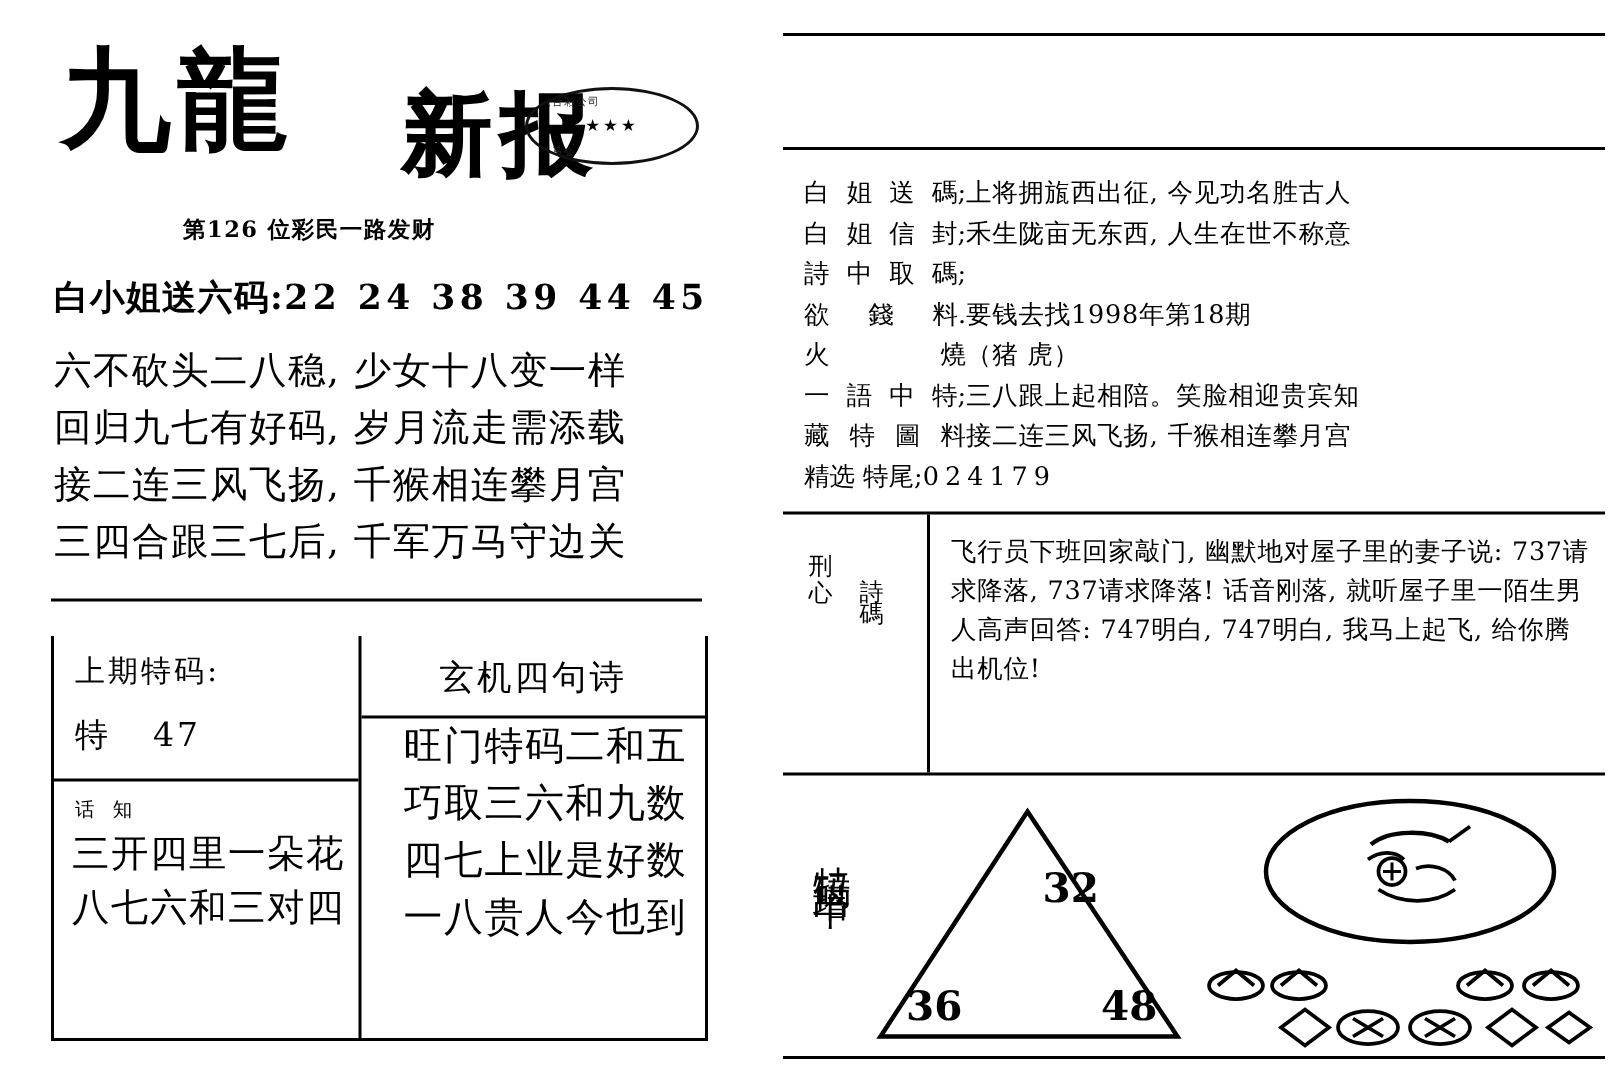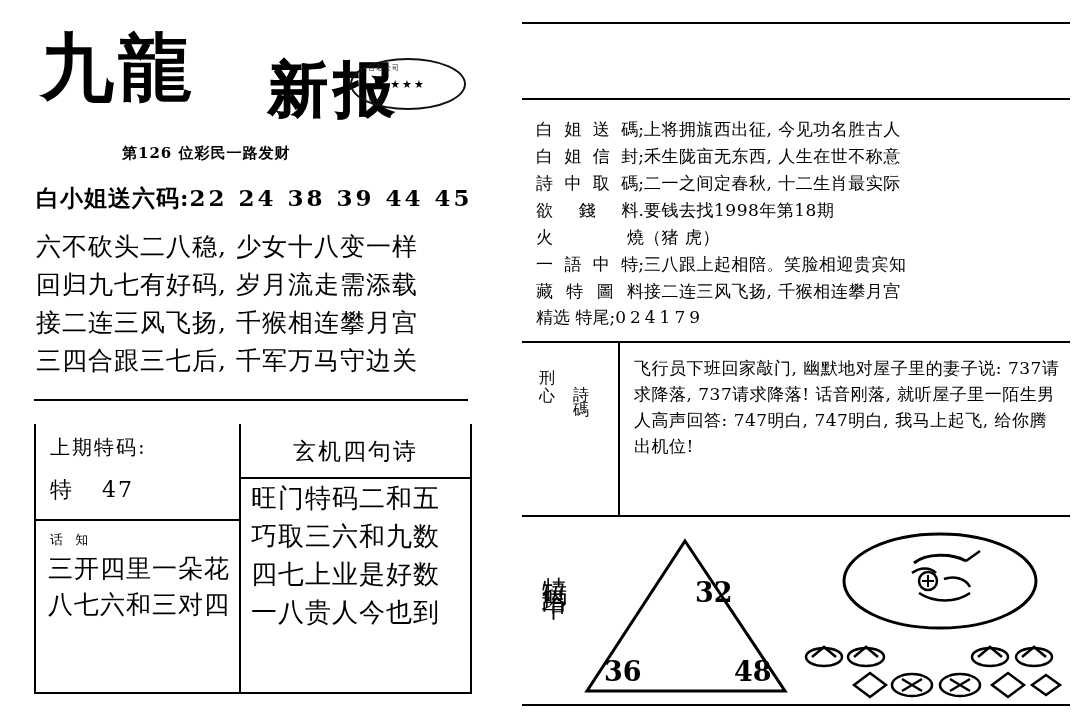--- a/index.html
+++ b/index.html
@@ -176,21 +176,21 @@
     letter-spacing: 2px;
     text-align: center;
     padding-top: 12px;
     padding-bottom: 10px;
   }
   .lt-4 div {
     font-family: "DejaVu Serif", "Liberation Serif", serif;
     font-size: 26px;
     line-height: 38px;
     letter-spacing: 1px;
-    padding-left: 10px;
+    padding-left: 28px;
     white-space: nowrap;
   }
 
   
   .r-rule {
     position: absolute;
     left: 10px;
     width: 548px;
     border-top: 2px solid #000;
   }
@@ -402,21 +402,20 @@
         </span>
         <span class="r-text">禾生陇亩无东西, 人生在世不称意</span>
       </div>
       <div class="r-row">
         <span class="r-label">
           <span>詩</span>
             <span>中</span>
             <span>取</span>
             <span>碼;</span>
         </span>
-        <span class="r-text">二一之间定春秋, 十二生肖最实际</span>
       </div>
       <div class="r-row">
         <span class="r-label">
           <span>欲</span>
             <span>錢</span>
             <span>料.</span>
         </span>
         <span class="r-text">要钱去找1998年第18期</span>
       </div>
       <div class="r-row">

